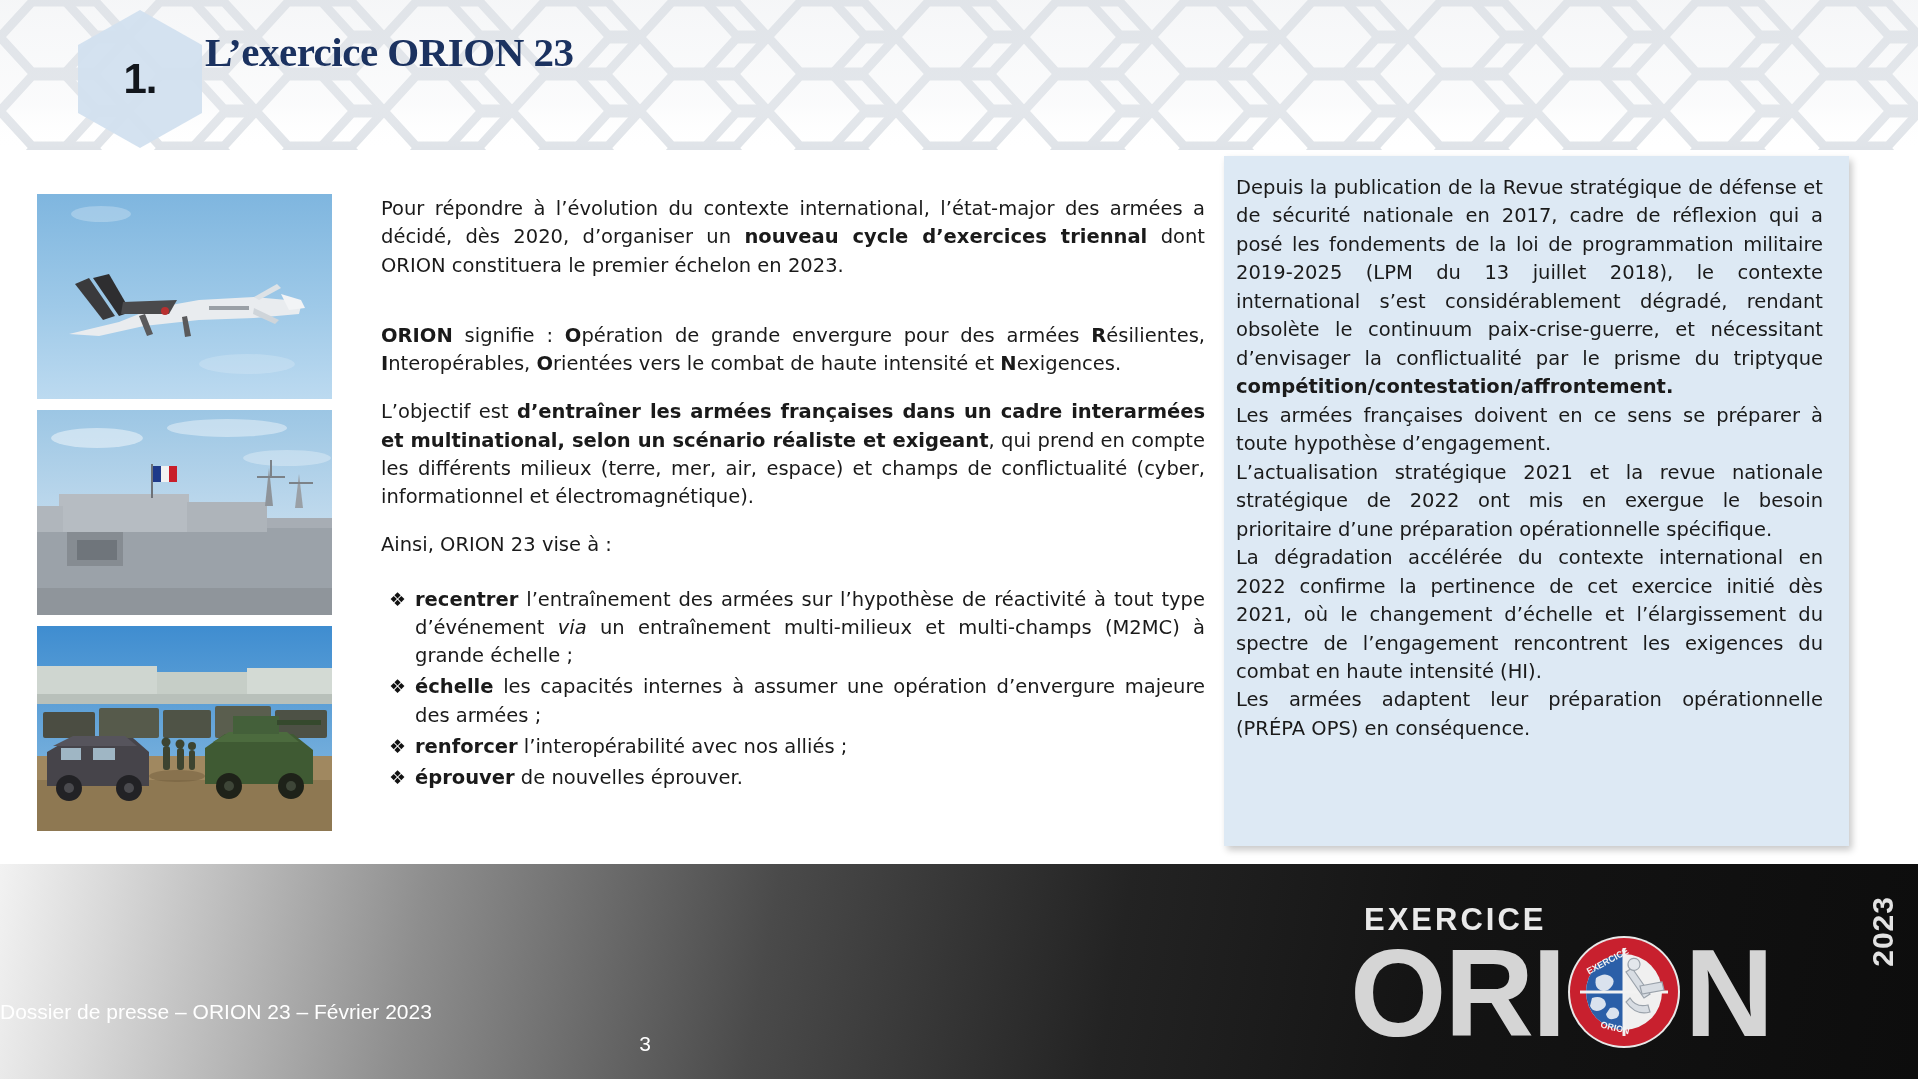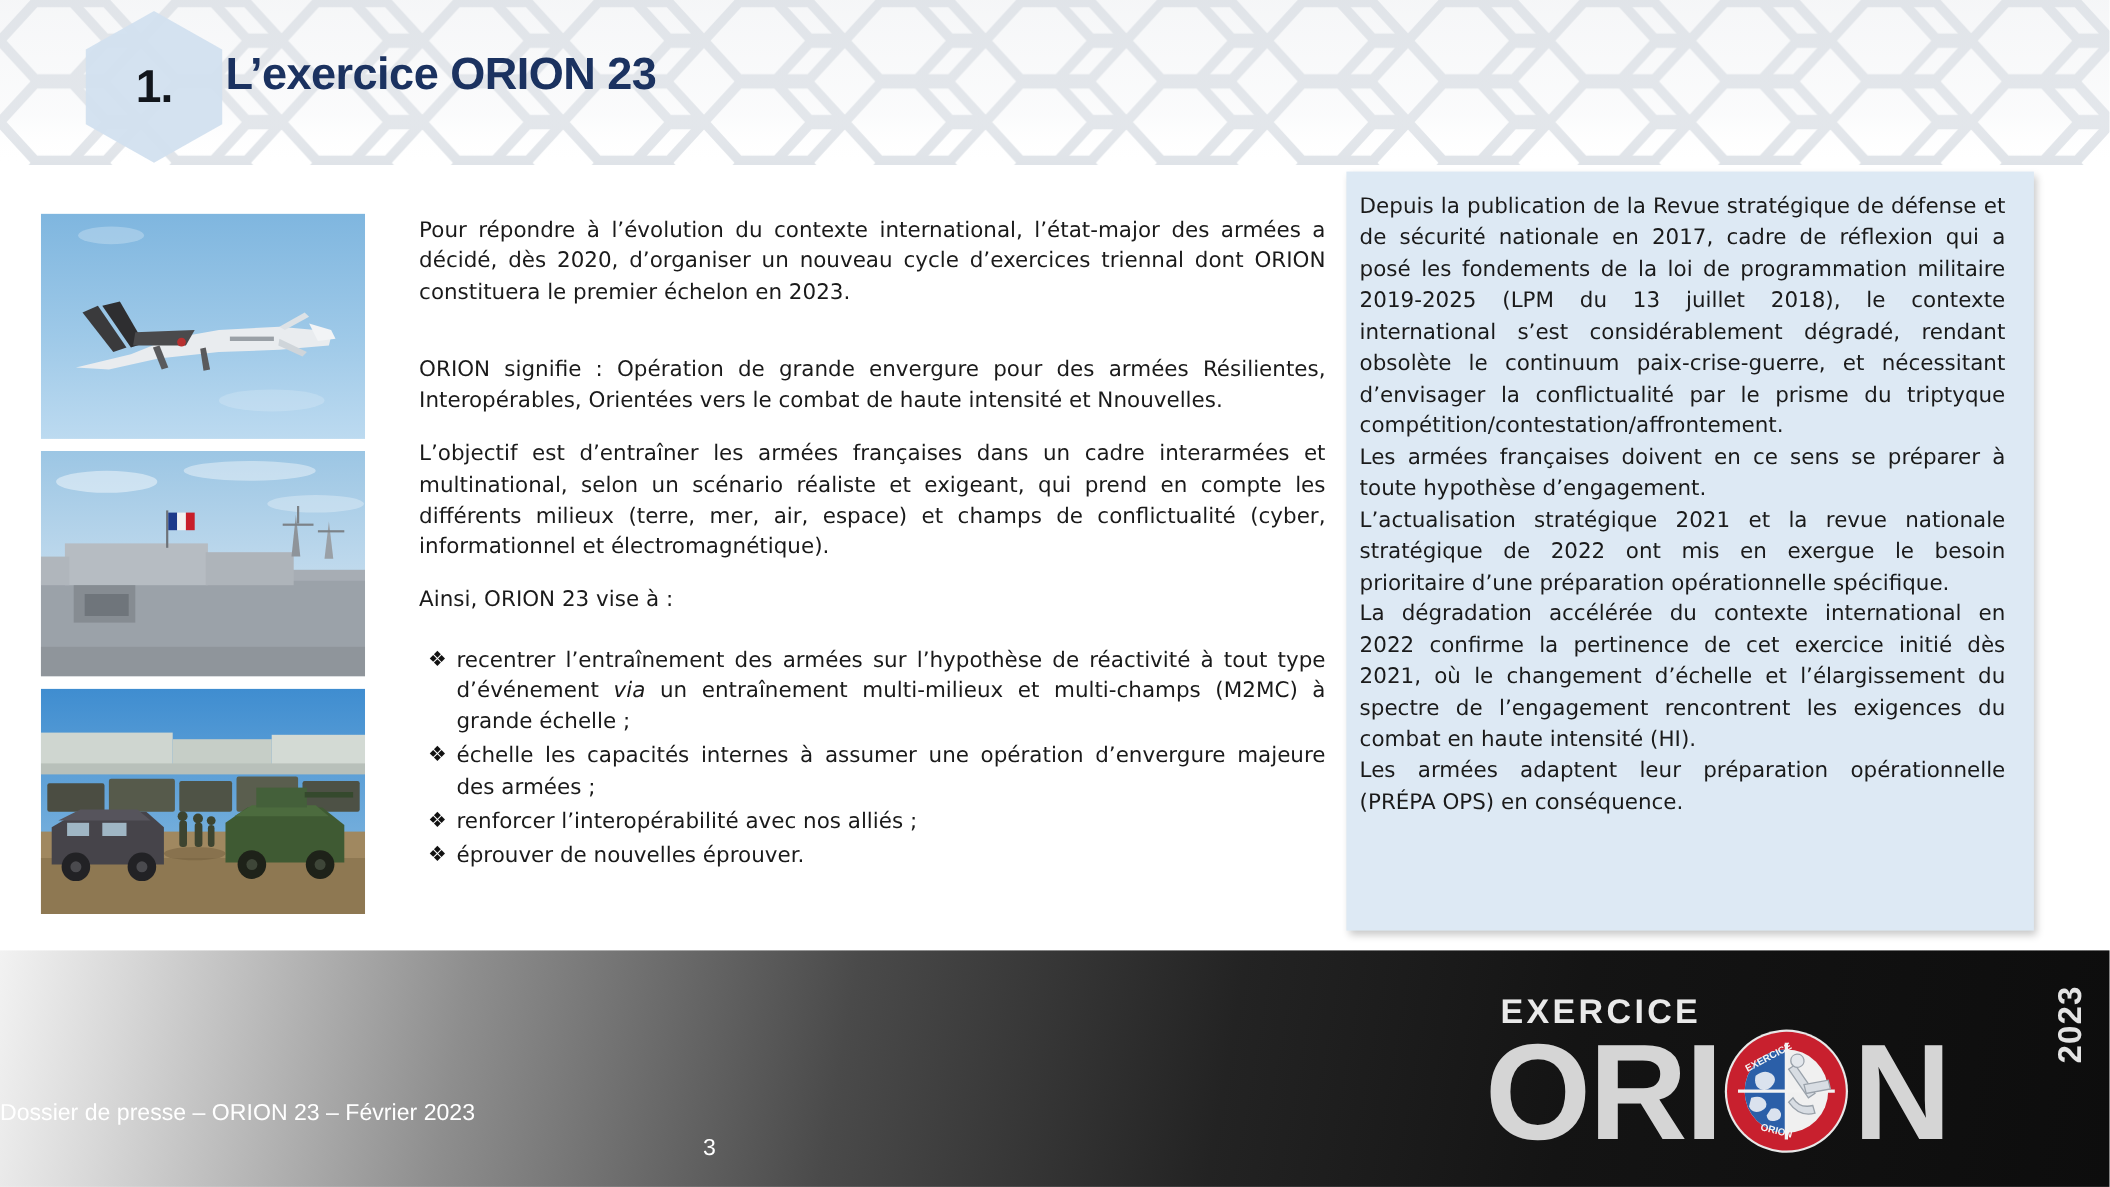--- a/index.html
+++ b/index.html
@@ -28,22 +28,22 @@
   .numhex svg{position:absolute;left:0;top:0;}
   .numhex .num{
     position:absolute;left:0;top:0;width:128px;height:142px;
     display:flex;align-items:center;justify-content:center;
     font-family:"Liberation Sans", sans-serif;
     font-weight:bold;font-size:42px;color:#12161c;
     letter-spacing:-1px;
   }
 
   .title-main{
-    position:absolute;left:205px;top:44px;
-    font-family:Liberation Sans, sans-serif;
+    position:absolute;left:205px;top:28px;
+    font-family:Liberation Serif, serif;
     font-weight:bold;font-size:41px;color:#1b3260;
     letter-spacing:-0.5px;white-space:nowrap;text-align:right;
   }
   .title-sub{
     position:absolute;left:207px;top:88px;
     font-family:"Liberation Sans", sans-serif;
     font-weight:bold;font-style:italic;font-size:24px;color:#2471b8;
     letter-spacing:-0.2px;white-space:nowrap;
   }
 
@@ -59,21 +59,21 @@
 
   
   .maincol{
     position:absolute;left:381px;top:195px;width:824px;
     font-family:"DejaVu Sans", sans-serif;
     font-size:19.5px;line-height:1.45;color:#1a1a1a;
     text-align:justify;
   }
   .maincol p{margin:0 0 20px 0;}
   .maincol .gap{height:22px;}
-  b{font-weight:normal;}
+  b{font-weight:bold;}
   i{}
 
   .bullets{
     margin:26px 0 0 0;padding:0;list-style:none;
   }
   .bullets li{
     position:relative;
     padding-left:34px;
     margin-bottom:3px;
     text-align:justify;
@@ -304,21 +304,21 @@
       <ellipse cx="140" cy="150" rx="28" ry="6" fill="#6f5c3c" opacity="0.5"></ellipse>
     </svg>
   </div>
 
   <div class="maincol">
 
     <p><span>Pour répondre à l’évolution du contexte international, l’état-major des armées a décidé, dès 2020, d’organiser un </span><b>nouveau cycle d’exercices triennal</b><span> dont ORION constituera le premier échelon en 2023.</span></p>
 
     <div class="gap"></div>
 
-    <p><b>ORION</b><span> signifie : </span><b>O</b><span>pération de grande envergure pour des armées </span><b>R</b><span>ésilientes, </span><b>I</b><span>nteropérables, </span><b>O</b><span>rientées vers le combat de haute intensité et </span><b>N</b><span>nouvelles.</span></p>
+    <p><b>ORION</b><span> signifie : </span><b>O</b><span>pération de grande envergure pour des armées </span><b>R</b><span>ésilientes, </span><b>I</b><span>nteropérables, </span><b>O</b><span>rientées vers le combat de haute intensité et </span><b>N</b><span>exigences.</span></p>
 
     <p><span>L’objectif est </span><b>d’entraîner les armées françaises dans un cadre interarmées et multinational, selon un scénario réaliste et exigeant</b><span>, qui prend en compte les différents milieux (terre, mer, air, espace) et champs de conflictualité (cyber, informationnel et électromagnétique).</span></p>
 
     <p>Ainsi, ORION 23 vise à :</p>
 
     <ul class="bullets">
       <li>
         <span class="bu">❖</span>
         <b>recentrer</b><span> l’entraînement des armées sur l’hypothèse de réactivité à tout type d’événement </span><i>via</i><span> un entraînement multi-milieux et multi-champs (M2MC) à grande échelle ;</span>
       </li>

